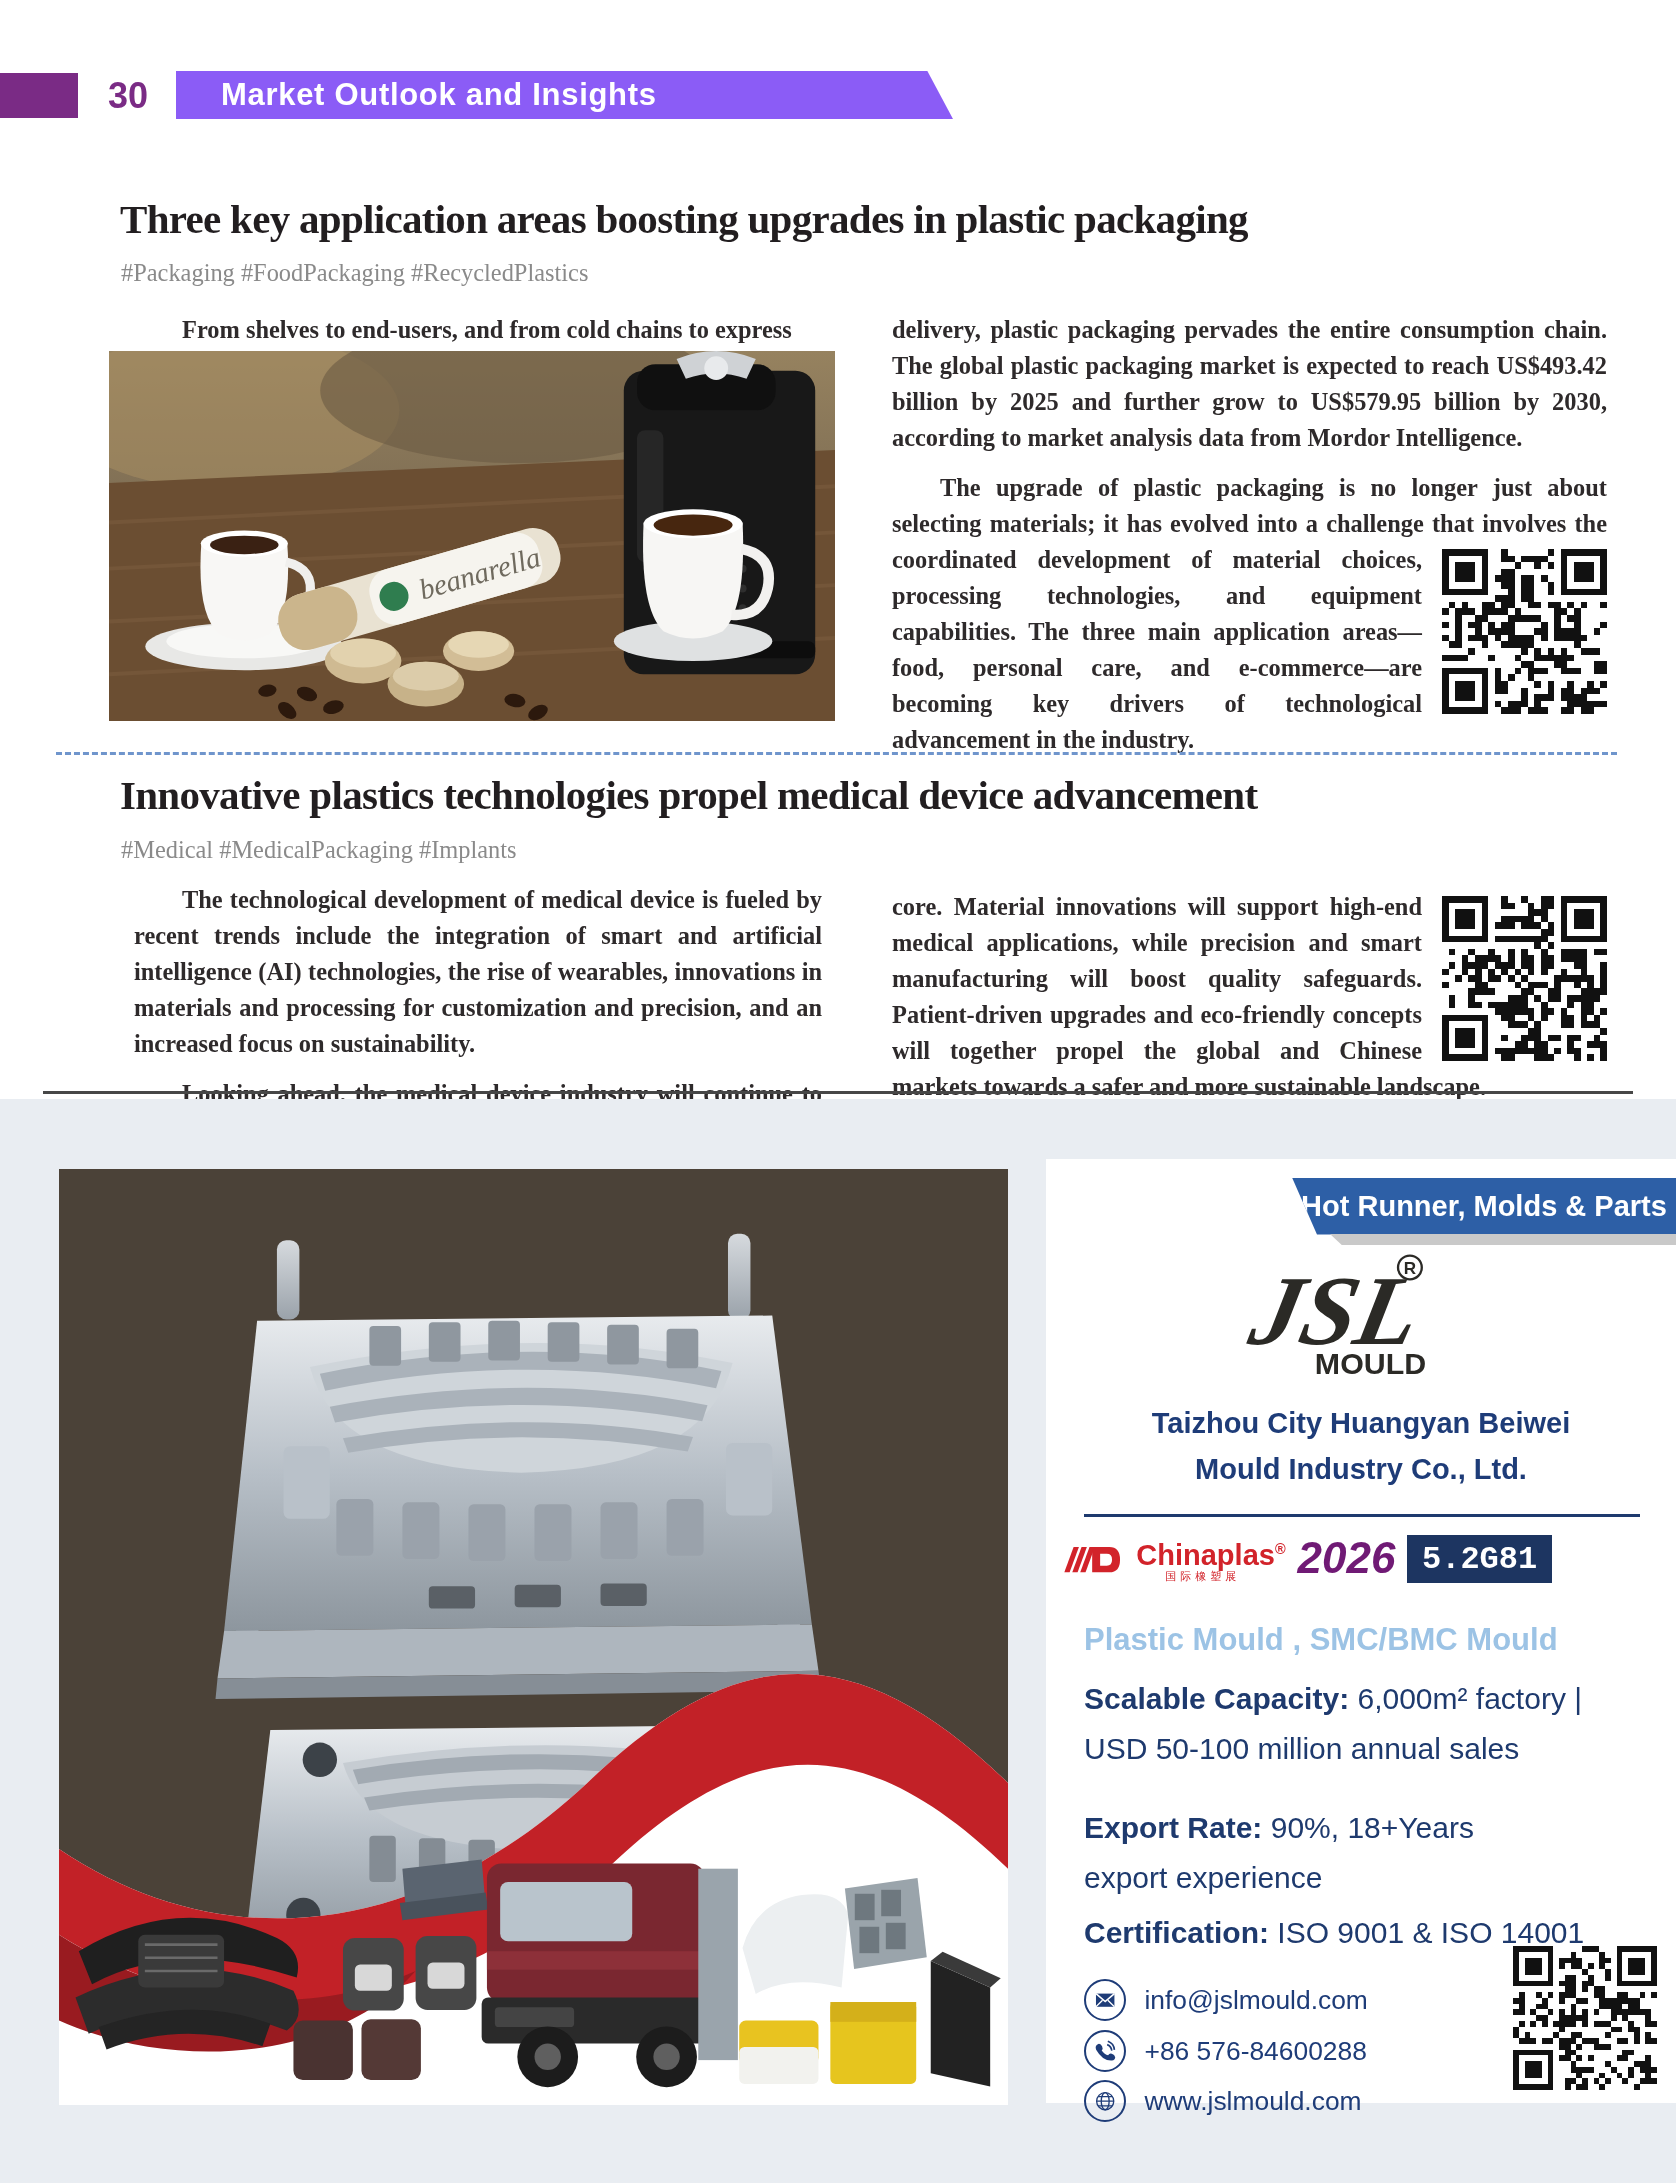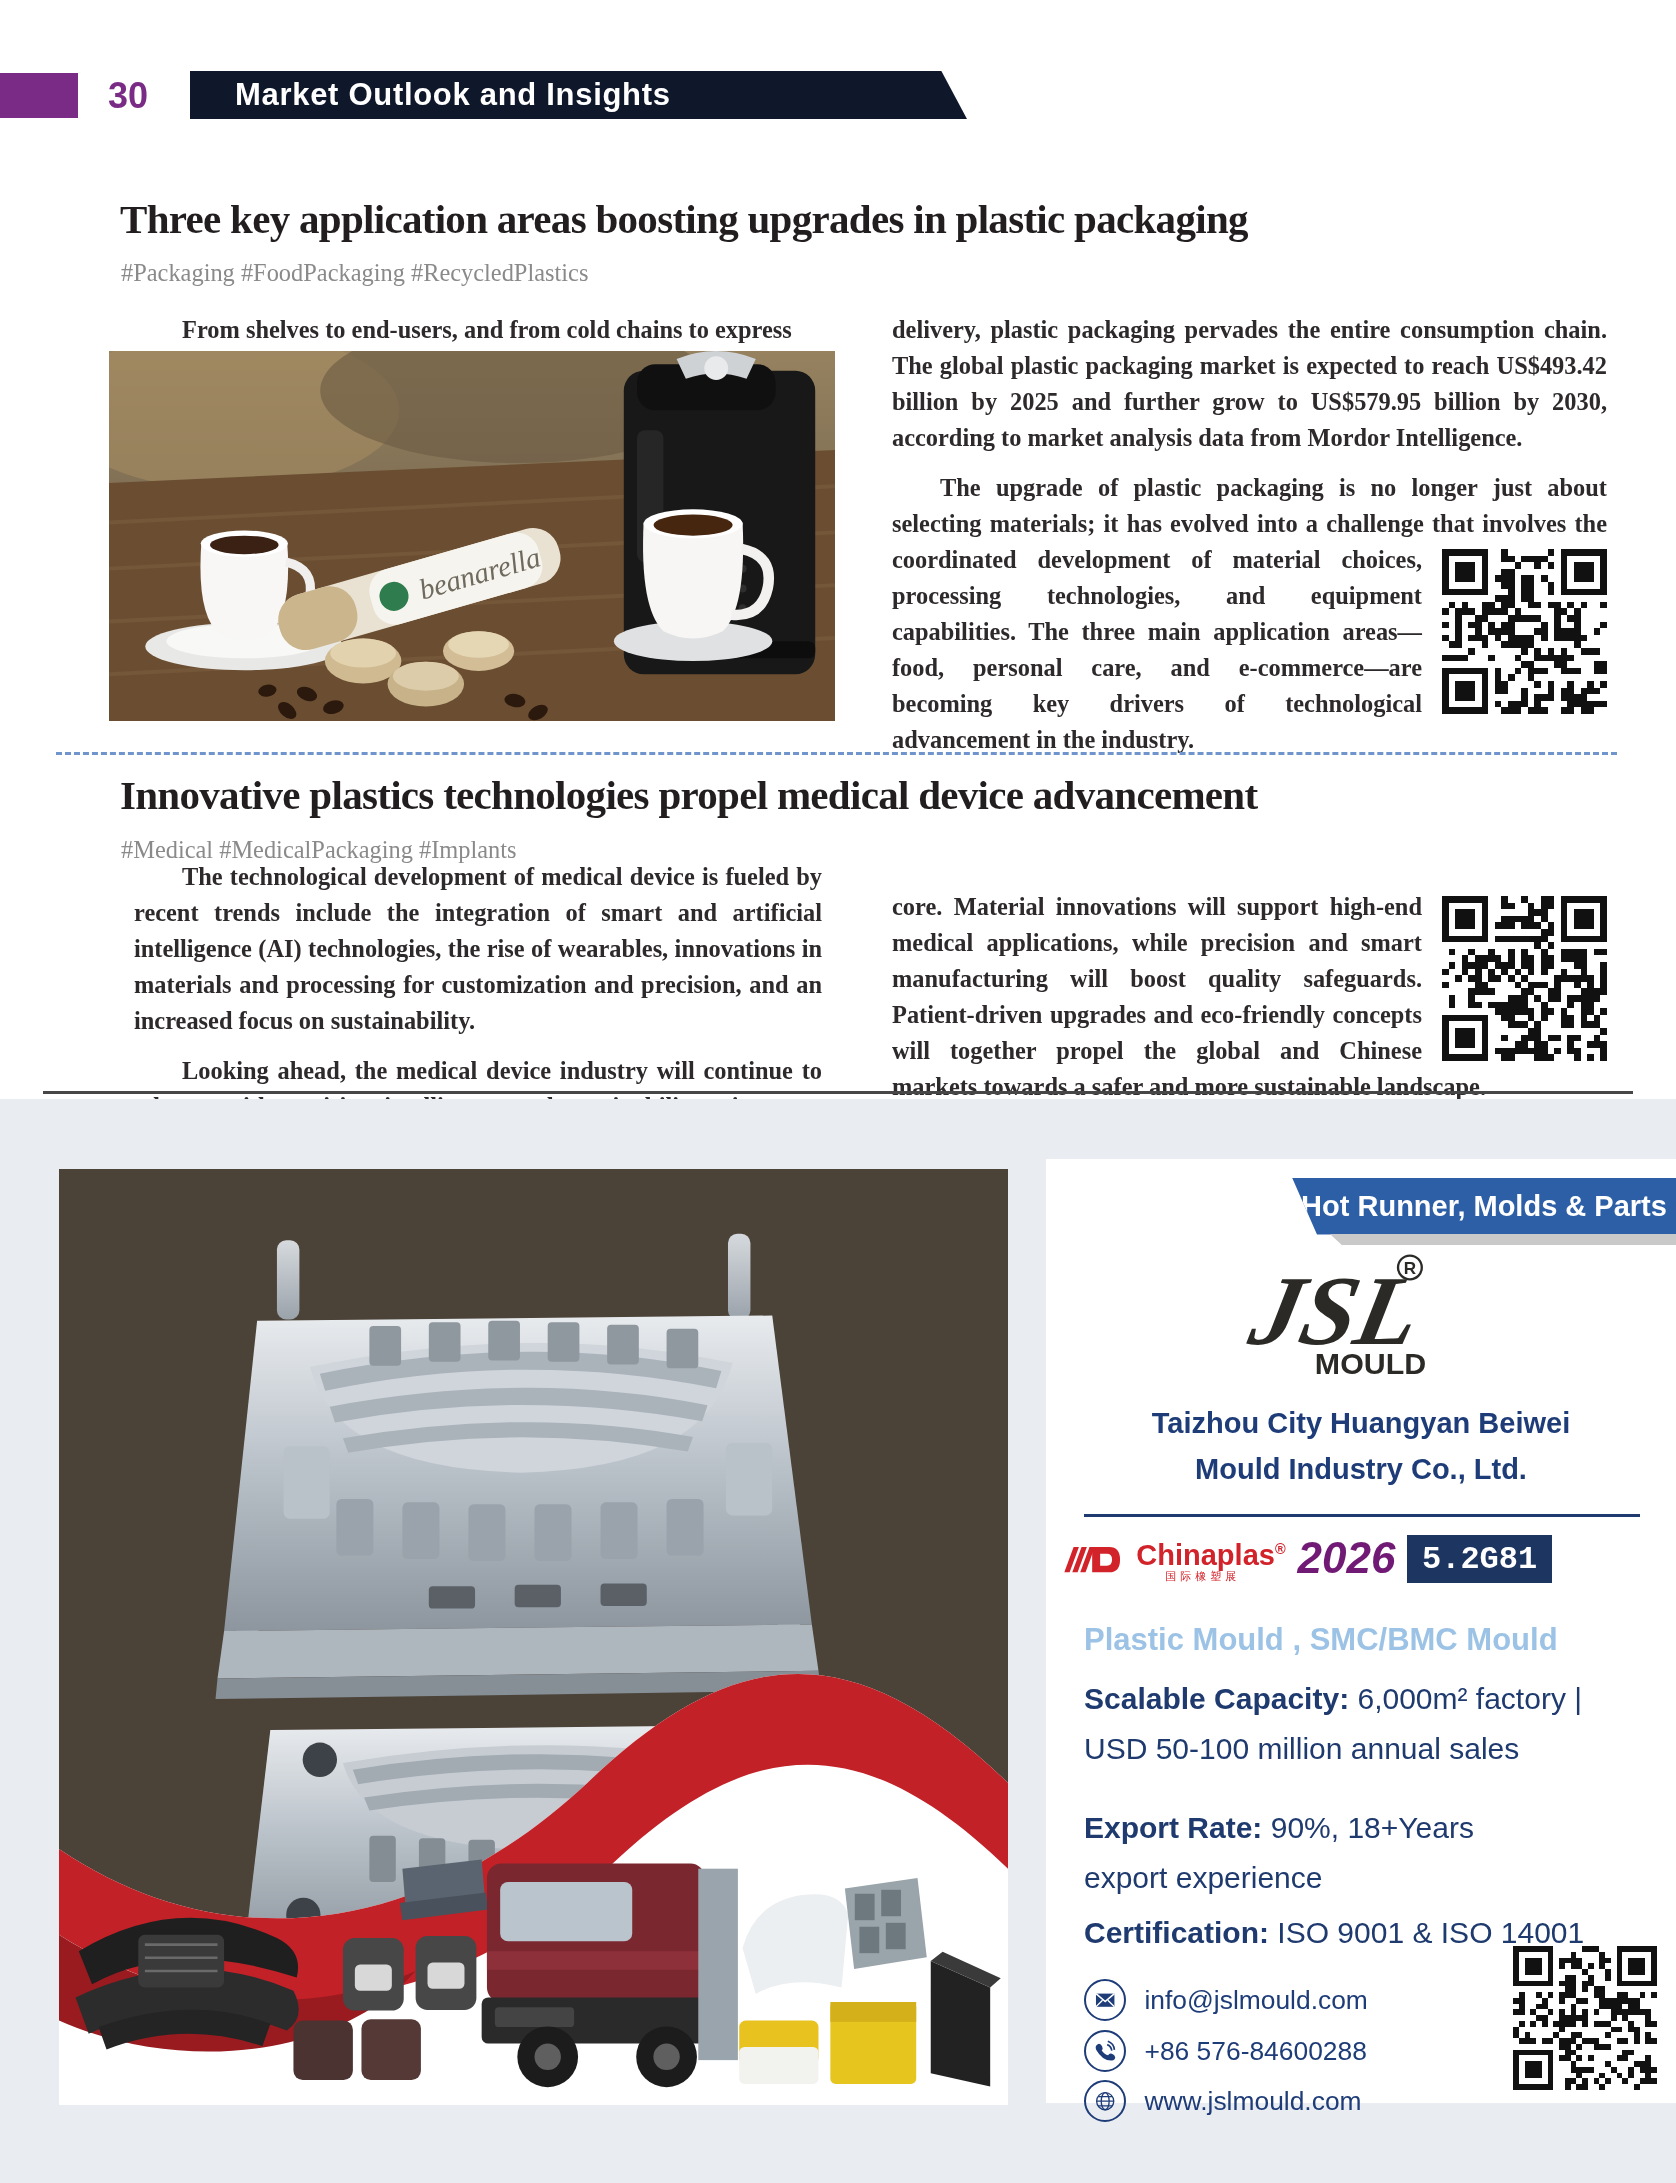--- a/index.html
+++ b/index.html
@@ -4,21 +4,21 @@
 <style>
   html,body{margin:0;padding:0;background:#ffffff;}
   #page{position:relative;width:1676px;height:2183px;background:#ffffff;overflow:hidden;
         font-family:"Liberation Sans",sans-serif;}
   .abs{position:absolute;}
 
   
   .hdr-block{left:0;top:73px;width:78px;height:45px;background:#7a2b85;}
   .hdr-num{left:85px;top:73px;width:86px;height:45px;color:#7a2b85;font-size:36px;font-weight:bold;
            display:flex;align-items:center;justify-content:center;}
-  .hdr-banner{left:190px;top:71px;width:777px;height:48px;background:#0f172a;
+  .hdr-banner{left:176px;top:71px;width:777px;height:48px;background:#8b5cf6;
               clip-path:polygon(0 0,96.7% 0,100% 100%,0 100%);
               display:flex;align-items:center;padding-left:45px;box-sizing:border-box;}
   .hdr-banner span{color:#fff;font-size:31px;font-weight:bold;letter-spacing:0.7px;}
 
   
   .art-title{left:120px;width:1400px;font-family:"Liberation Serif",serif;font-weight:bold;
              font-size:41px;color:#221e20;letter-spacing:-0.7px;}
   .art-tags{left:121px;font-family:"Liberation Serif",serif;font-size:24.4px;color:#8a8a8a;}
   .col{font-family:"Liberation Serif",serif;font-size:24.4px;line-height:36px;color:#2e2a2b;
        text-align:justify;}
@@ -398,21 +398,21 @@
           </svg>
         </span><span>the coordinated development of material choices, processing technologies, and equipment capabilities. The three main application areas—food, personal care, and e-commerce—are becoming key drivers of technological advancement in the industry.</span>
     </p>
   </div>
 
   <div class="abs dash-sep"></div>
 
   <div class="abs art-title" style="top:771px">Innovative plastics technologies propel medical device advancement</div>
   <div class="abs art-tags" style="top:836px">#Medical #MedicalPackaging #Implants</div>
 
-  <div class="abs col" style="left:120px;top:845px;width:716px">
+  <div class="abs col" style="left:120px;top:868px;width:716px">
     <p class="ind">The technological development of medical device is fueled by recent trends include the integration of smart and artificial intelligence (AI) technologies, the rise of wearables, innovations in materials and processing for customization and precision, and an increased focus on sustainability.</p>
     <p class="ind">Looking ahead, the medical device industry will continue to advance with precision, intelligence, and sustainability at its</p>
   </div>
 
   <div class="abs col" style="left:878px;top:875px;width:743px">
     <p>
       <span class="qr-float qr-box">
           <svg viewBox="0 0 25 25" shape-rendering="crispEdges">
             <rect width="25" height="25" fill="#fff"></rect>
             <rect x="9" y="0" width="1" height="1" fill="#111"></rect>

